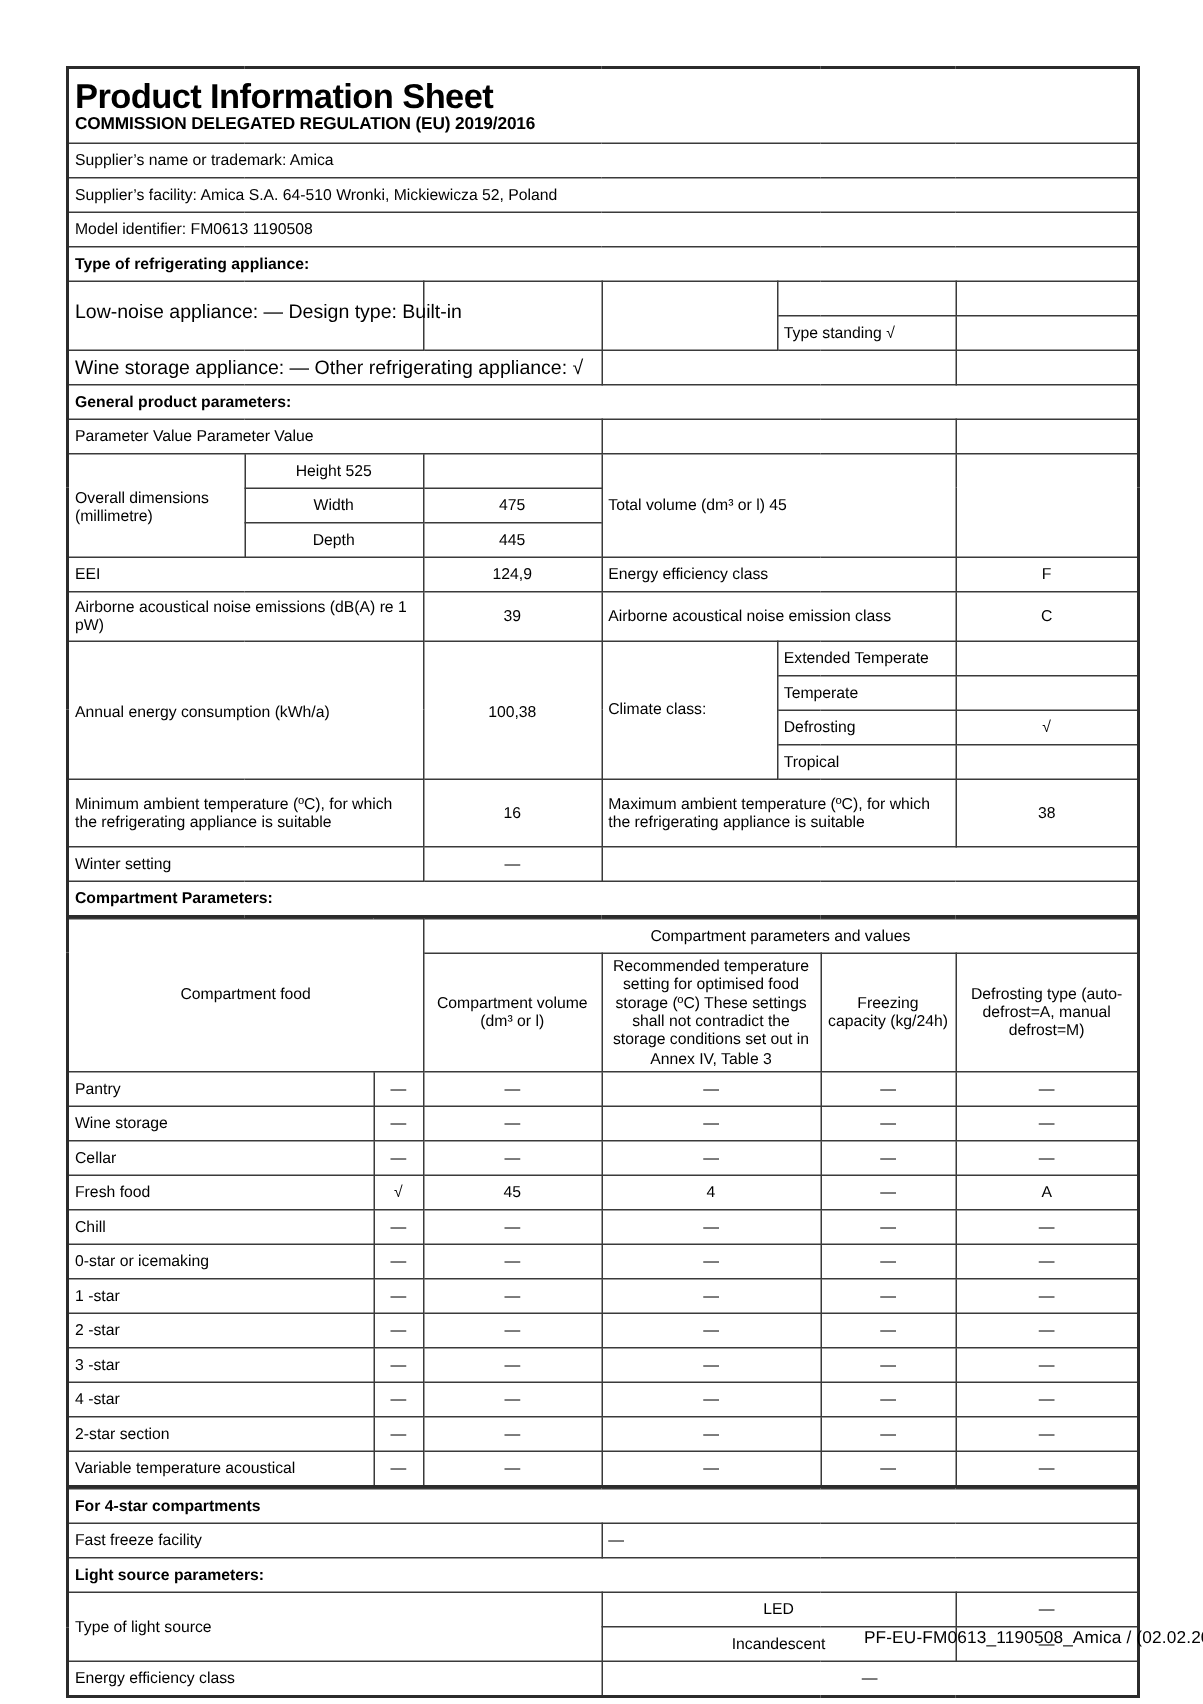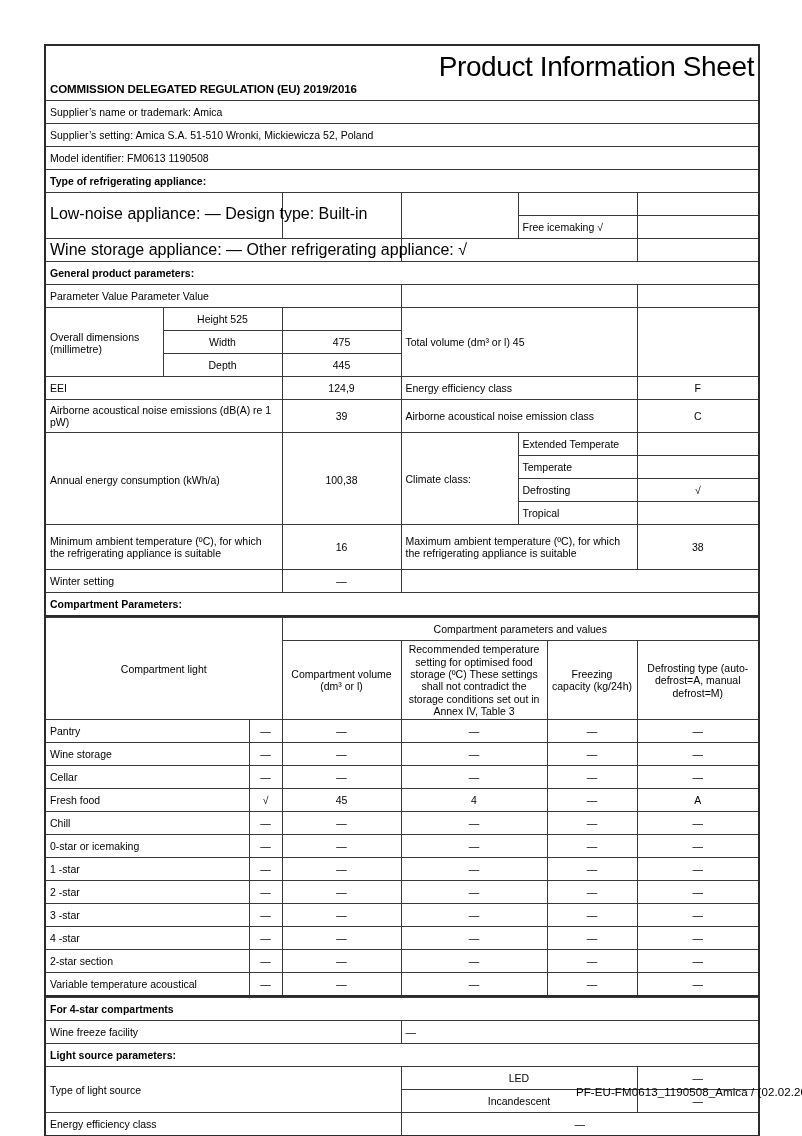--- a/index.html
+++ b/index.html
@@ -29,26 +29,25 @@
     border: 1px solid #3a3a3a;
     padding: 2px 4px;
     font-size: 10.5px;
     line-height: 1.18;
     vertical-align: middle;
   }
   .outer {
     border: 2px solid #2b2b2b;
   }
   .title {
-    font-size: 28px;
-    font-weight: normal;
+    font-size: 23px;
+    font-weight: bold;
     letter-spacing: -0.4px;
     line-height: 1.06;
     padding-top: 4px;
-    text-align: right;
   }
   .subtitle {
     font-size: 11.5px;
     font-weight: bold;
     letter-spacing: -0.1px;
     padding-top: 1px;
     padding-bottom: 2px;
   }
   .b { font-weight: normal; }
   .c { text-align: center; }
@@ -79,21 +78,21 @@
     position: relative;
     overflow: visible;
     white-space: nowrap;
   }
   .ovtext {
     position: absolute;
     left: 4px;
     top: 50%;
     transform: translateY(-50%);
     white-space: nowrap;
-    font-size: 16px;
+    font-size: 13px;
   }
   .vmid { vertical-align: middle; }
   .vtop { vertical-align: top; }
 </style>
 </head>
 <body>
 
 <div id="sheet">
   <table class="t outer">
     <colgroup>
@@ -119,22 +118,22 @@
     </tr>
 
     <tr>
       <td colspan="7" class="r18">
         <span class="b">Supplier’s name or trademark:</span>
         <span>Amica</span>
       </td>
     </tr>
     <tr>
       <td colspan="7" class="r18">
-        <span class="b">Supplier’s setting:</span>
-        <span>Amica S.A. 51-510 Wronki, Mickiewicza 52, Poland</span>
+        <span class="b">Supplier’s facility:</span>
+        <span>Amica S.A. 64-510 Wronki, Mickiewicza 52, Poland</span>
       </td>
     </tr>
     <tr>
       <td colspan="7" class="r18">
         <span class="b">Model identifier:</span>
         <span>FM0613 1190508</span>
       </td>
     </tr>
 
     <tr>
@@ -144,21 +143,21 @@
     <tr>
       <td colspan="2" rowspan="2" class="vtop ov" style="padding-top:4px;">
         <span class="ovtext" style="top:12px;transform:none;">Low-noise appliance: — Design type: Built-in</span>
       </td>
       <td rowspan="2"></td>
       <td rowspan="2"></td>
       <td colspan="2" class="r18"></td>
       <td></td>
     </tr>
     <tr>
-      <td colspan="2" class="r18">Free icemaking √</td>
+      <td colspan="2" class="r18">Type standing √</td>
       <td></td>
     </tr>
 
     <tr>
       <td colspan="3" class="r18 ov">
         <span class="ovtext">Wine storage appliance: — Other refrigerating appliance: √</span>
       </td>
       <td colspan="3"></td>
       <td></td>
     </tr>
@@ -247,21 +246,21 @@
       <col style="width:204px">
       <col style="width:33px">
       <col style="width:119px">
       <col style="width:146px">
       <col style="width:90px">
       <col style="width:122px">
     </colgroup>
 
     <tbody>
         <tr>
-      <td rowspan="2" colspan="2" class="c vmid">Compartment light</td>
+      <td rowspan="2" colspan="2" class="c vmid">Compartment food</td>
       <td colspan="4" class="c r18">Compartment parameters and values</td>
     </tr>
     <tr>
       <td class="c mid vmid" style="height:62px;text-align:center;">Compartment volume (dm³ or l)</td>
       <td class="c small vmid">Recommended temperature setting for optimised food storage (ºC) These settings shall not contradict the storage conditions set out in Annex IV, Table 3</td>
       <td class="c mid vmid">Freezing capacity (kg/24h)</td>
       <td class="c mid vmid">Defrosting type (auto-defrost=A, manual defrost=M)</td>
     </tr>
 
     </tbody>
@@ -371,21 +370,21 @@
       <col style="width:146px">
       <col style="width:90px">
       <col style="width:122px">
     </colgroup>
 
     <tbody>
         <tr>
       <td colspan="4" class="sect r18">For 4-star compartments</td>
     </tr>
     <tr>
-      <td class="r18">Wine freeze facility</td>
+      <td class="r18">Fast freeze facility</td>
       <td colspan="3" class="r18">—</td>
     </tr>
 
     <tr>
       <td colspan="4" class="sect r18">Light source parameters:</td>
     </tr>
     <tr>
       <td rowspan="2" class="vmid">Type of light source</td>
       <td colspan="2" class="c r18">LED</td>
       <td class="c r18">—</td>

